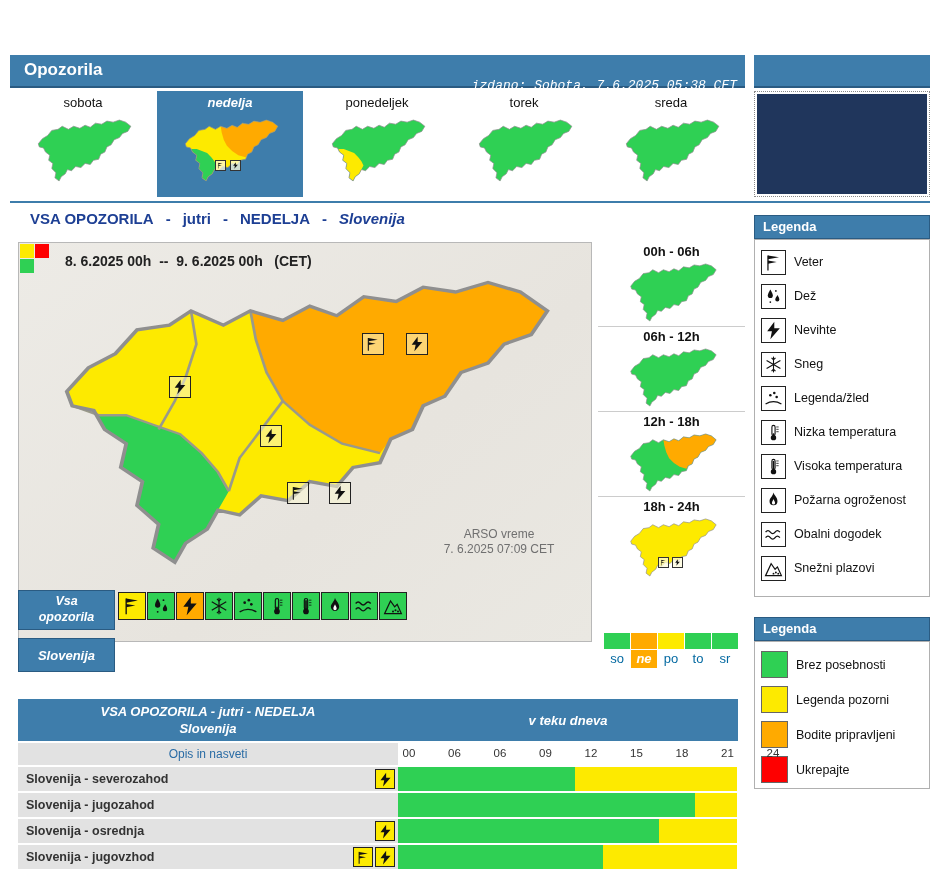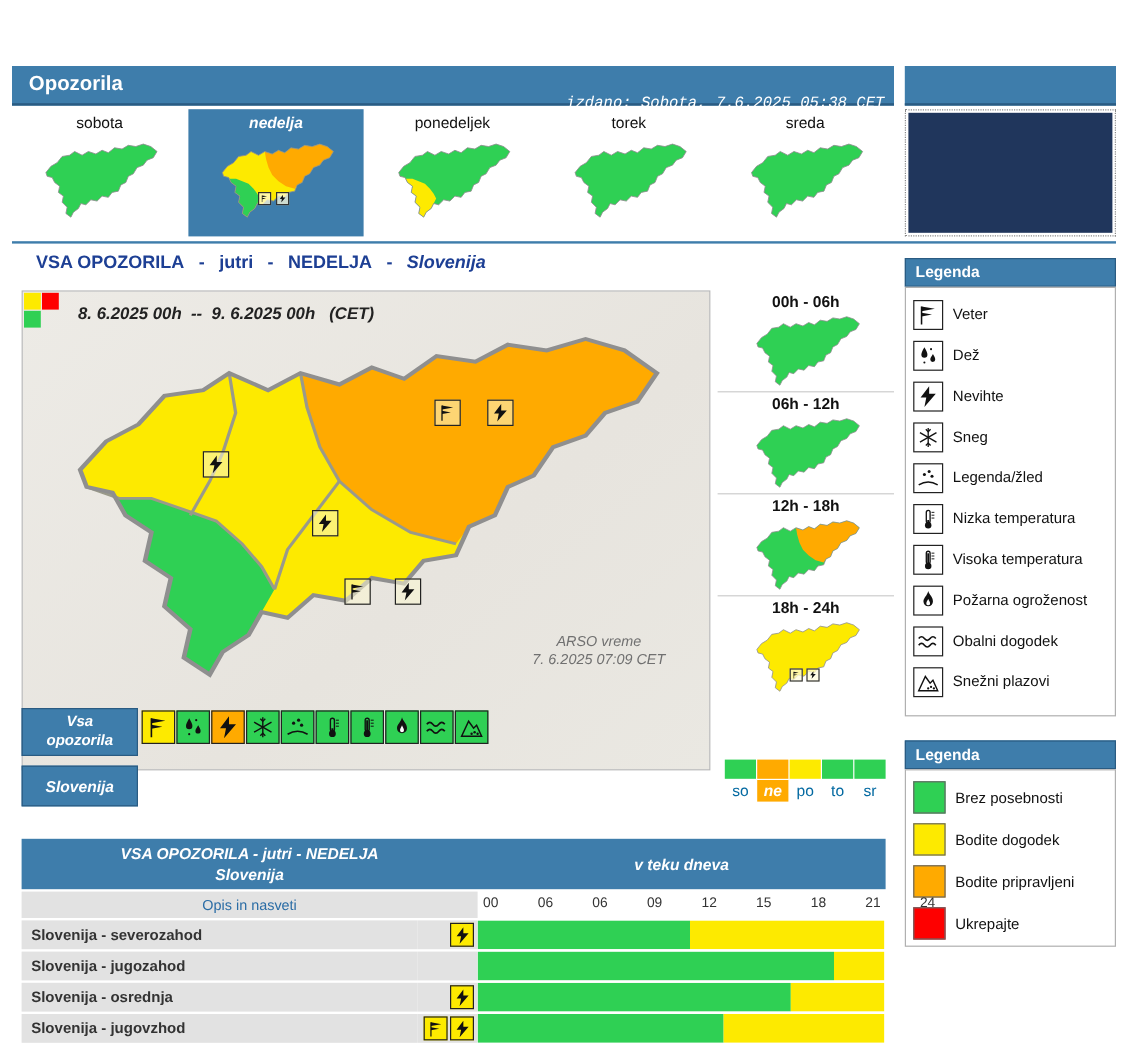--- a/index.html
+++ b/index.html
@@ -28,21 +28,21 @@
   #europe-box .inner{width:100%;height:100%;background:#20365c;}
 
   #rule{position:absolute;left:10px;top:201px;width:920px;height:2px;background:#3e7dab;}
 
   #section-title{position:absolute;left:30px;top:210px;font-size:15px;font-weight:bold;color:#1d3f94;}
   #section-title .sep{margin:0 12px;}
   #section-title .region{font-style:italic;}
 
   #main-map{position:absolute;left:18px;top:242px;width:574px;height:400px;
             background:linear-gradient(140deg,#edebe6 0%,#e7e4de 60%,#eae8e2 100%);
-            border:1px solid #b8b8b8;box-sizing:border-box;font-style:italic;}
+            border:1px solid #b8b8b8;box-sizing:border-box;}
   .corner-sq{position:absolute;width:14px;height:14px;}
   .corner-sq.c1{left:1px;top:1px;}
   .corner-sq.c2{left:16px;top:1px;}
   .corner-sq.c3{left:1px;top:16px;}
   #map-validity{position:absolute;left:46px;top:10px;font-weight:bold;font-size:14px;color:#222;white-space:pre;}
   #big-map{position:absolute;left:10px;top:30px;width:540px;height:294px;}
   #map-icon-layer{position:absolute;left:0;top:0;width:100%;height:100%;}
   #map-credit{position:absolute;left:392px;top:284px;width:176px;text-align:center;color:#707070;
               font-size:12px;line-height:15px;}
 
@@ -549,21 +549,21 @@
   </div>
 
   <div id="legend2-header" class="legend-header" data-interactable="false">Legenda</div>
   <div id="legend2-box" class="legend-box" data-interactable="false">
     <div class="leg-row" data-interactable="false">
       <span class="level-sq" data-interactable="false" style="background-color: rgb(47, 208, 84);"></span>
       <span class="leg-label" data-interactable="false">Brez posebnosti</span>
     </div>
     <div class="leg-row" data-interactable="false">
       <span class="level-sq" data-interactable="false" style="background-color: rgb(253, 234, 0);"></span>
-      <span class="leg-label" data-interactable="false">Bodite dogodek</span>
+      <span class="leg-label" data-interactable="false">Legenda pozorni</span>
     </div>
     <div class="leg-row" data-interactable="false">
       <span class="level-sq" data-interactable="false" style="background-color: rgb(255, 170, 0);"></span>
       <span class="leg-label" data-interactable="false">Bodite pripravljeni</span>
     </div>
     <div class="leg-row" data-interactable="false">
       <span class="level-sq" data-interactable="false" style="background-color: rgb(254, 0, 0);"></span>
       <span class="leg-label" data-interactable="false">Ukrepajte</span>
     </div>
   </div>

